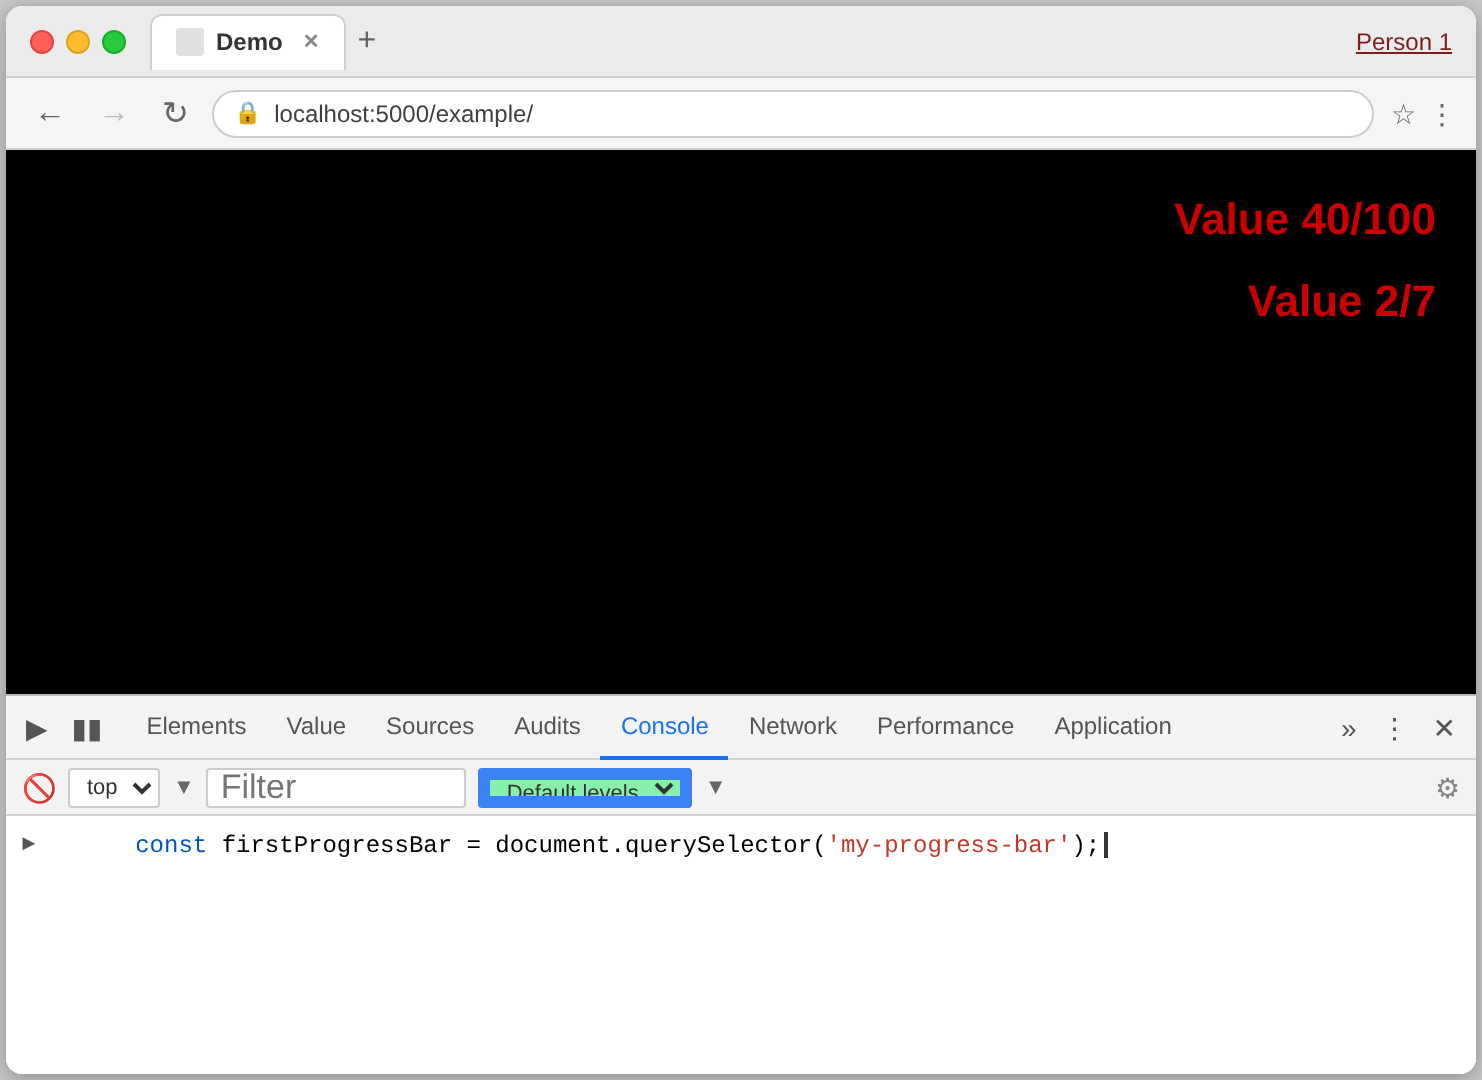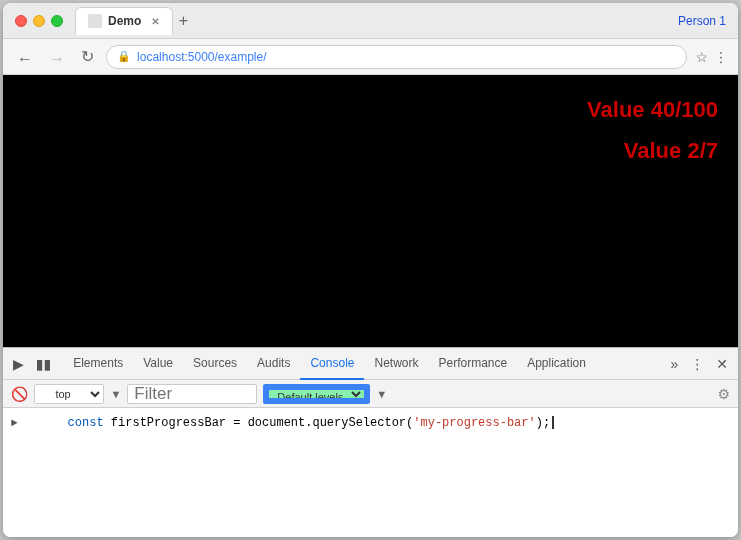--- a/index.html
+++ b/index.html
@@ -92,22 +92,23 @@
       background: none;
       border: none;
       font-size: 16px;
       color: #666;
       cursor: pointer;
       margin-left: 6px;
     }
 
     .title-bar-right {
       font-size: 12px;
-      color: #1d4ed8;
+      color: #7f1d1d;
       margin-left: auto;
+      text-decoration: underline;
     }
 
     
     .nav-bar {
       background: #f5f5f5;
       height: 36px;
       display: flex;
       align-items: center;
       padding: 0 10px;
       border-bottom: 1px solid #d0d0d0;
@@ -141,21 +142,21 @@
       gap: 6px;
     }
 
     .lock-icon {
       color: #666;
       font-size: 11px;
     }
 
     .address-text {
       font-size: 12px;
-      color: #3b82f6;
+      color: #404040;
     }
 
     .nav-right {
       display: flex;
       gap: 6px;
       align-items: center;
     }
 
     .nav-icon-btn {
       background: none;
@@ -256,21 +257,21 @@
     .no-entry-icon {
       color: #888;
       font-size: 14px;
     }
 
     .context-select {
       border: 1px solid #ccc;
       background: #fff;
       font-size: 11px;
       height: 20px;
-      padding: 0 16px;
+      padding: 0 4px;
       border-radius: 2px;
       color: #333;
     }
 
     .filter-input {
       border: 1px solid #ccc;
       background: #fff;
       font-size: 17px;
       height: 20px;
       padding: 0 6px;

